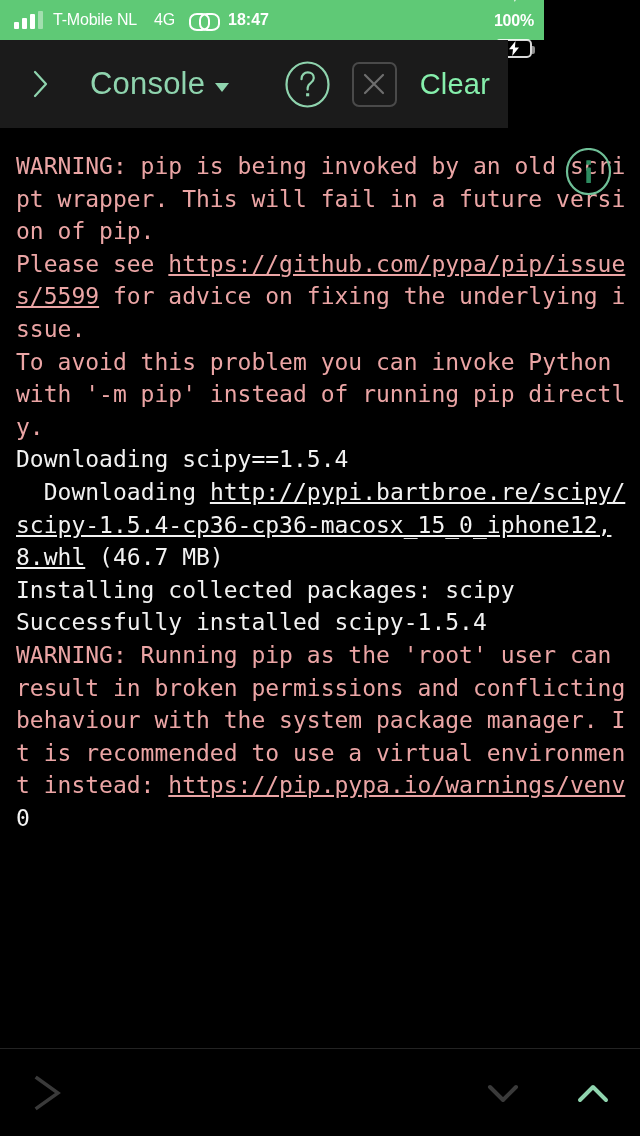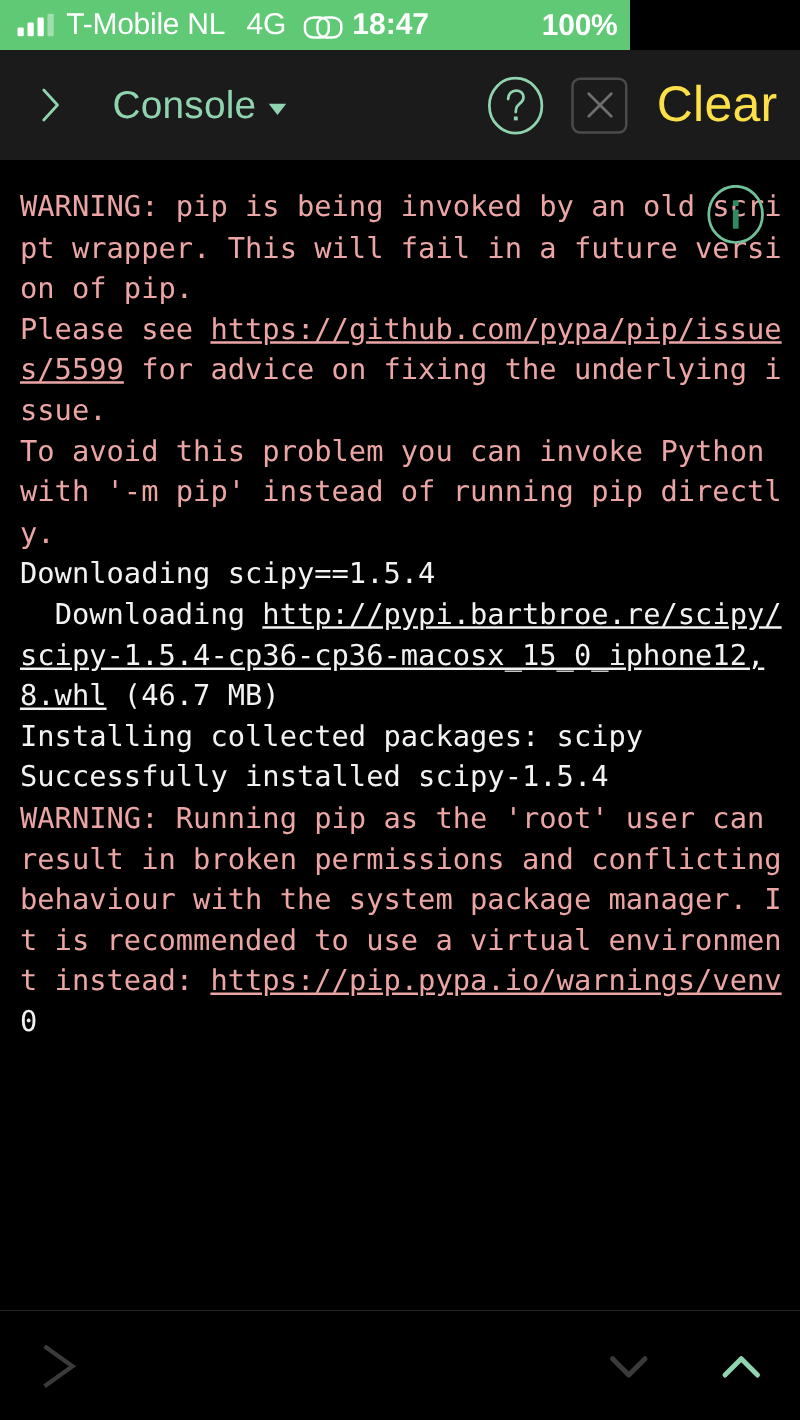--- a/index.html
+++ b/index.html
@@ -6,25 +6,25 @@
   html, body {
     width:640px; height:1136px;
     background:#000;
     font-family:"Liberation Sans", sans-serif;
     overflow:hidden;
   }
 
   
   .status-bar{
     position:absolute; top:0; left:0;
-    width:504px; height:40px;
+    width:544px; height:40px;
     background:#5FC976;
     display:flex; align-items:center;
     color:#fff;
-    font-size:24px; font-weight:400;
+    font-size:16px; font-weight:400;
     letter-spacing:-0.2px;
     padding:0 10px 0 14px;
   }
   .sb-left{ display:flex; align-items:center; gap:0; }
   .sb-right{ display:flex; align-items:center; margin-left:auto; gap:9px;flex-direction:column; }
 
   .signal{ display:flex; align-items:flex-end; gap:3px; height:18px; margin-right:10px; }
   .signal i{ display:block; width:5px; background:#fff; border-radius:1px; }
   .signal i:nth-child(1){ height:7px; }
   .signal i:nth-child(2){ height:11px; }
@@ -56,21 +56,21 @@
   .battery::after{
     content:""; position:absolute; right:-5px; top:5.5px;
     width:3px; height:8px; border-radius:0 2px 2px 0;
     background:rgba(255,255,255,.55);
   }
   .bolt{ width:12px; height:15px; display:block; }
 
   
   .header{
     position:absolute; top:40px; left:0;
-    width:640px; height:88px;
+    width:508px; height:88px;
     background:#1b1b1b;
     display:flex; align-items:center;
     padding:0 18px 0 30px;
     text-align:right;
   }
   .back-chevron{ width:22px; height:40px; flex:0 0 auto; cursor:pointer; }
   .title-wrap{
     display:flex; align-items:center; gap:10px;
     margin-left:38px; cursor:pointer;
   }
@@ -82,21 +82,21 @@
     border-right:7px solid transparent; border-top:9px solid #8FD4AE;
     margin-top:6px;
   }
   .hdr-right{ margin-left:auto; display:flex; align-items:center; gap:21px; }
   .help-btn{ width:47px; height:47px; cursor:pointer; }
   .close-btn{
     width:45px; height:45px; border:2px solid #4a4a4a; border-radius:7px;
     display:flex; align-items:center; justify-content:center; cursor:pointer;
   }
   .clear-btn{
-    color:#fde047; font-size:40px; letter-spacing:.2px; cursor:pointer;
+    color:#86efac; font-size:29px; letter-spacing:.2px; cursor:pointer;
     padding-left:2px;
   }
 
   
   .console{
     position:absolute; top:128px; left:0;
     width:640px; height:920px;
     background:#000;
     overflow:hidden;
     padding:22px 14px 0 16px;

